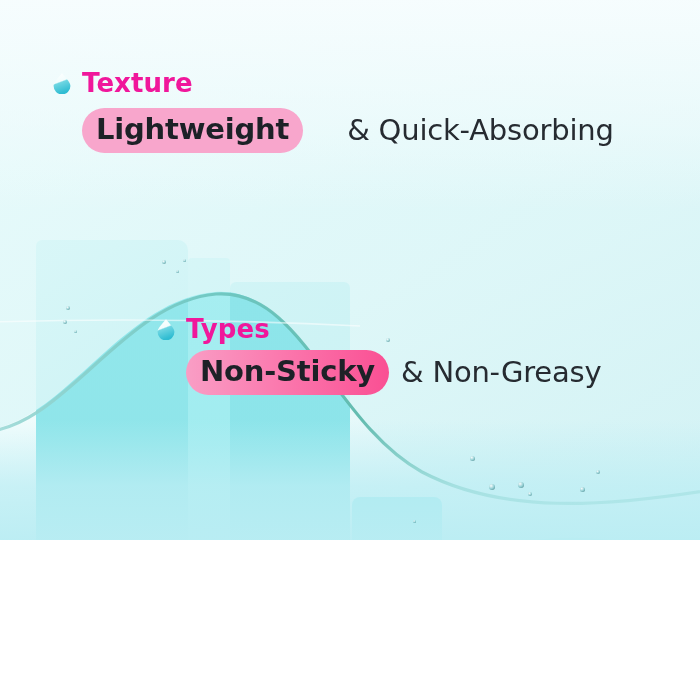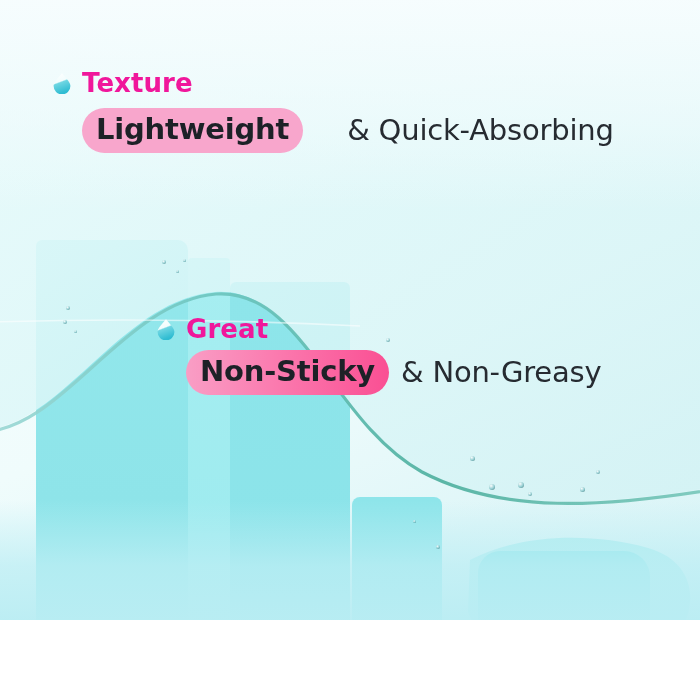--- a/index.html
+++ b/index.html
@@ -3,21 +3,21 @@
 <meta charset="utf-8">
 <style>
   html, body {
     margin: 0;
     padding: 0;
     background: #ffffff;
   }
   #canvas {
     position: relative;
     width: 700px;
-    height: 620px;
+    height: 540px;
     overflow: hidden;
     font-family: "Liberation Sans", sans-serif;
     background: linear-gradient(160deg, #eafbfb 0%, #f4fdfe 28%, #f0fcfc 55%, #dff6f8 80%, #d7f3f6 100%);
   }
 
   
   .bg-layer {
     position: absolute;
     inset: 0;
     pointer-events: none;
@@ -210,21 +210,21 @@
         <defs>
           <linearGradient id="dropG2" x1="0" y1="0" x2="0.3" y2="1">
             <stop offset="0%" stop-color="#ffffff"></stop>
             <stop offset="46%" stop-color="#f2fdfd"></stop>
             <stop offset="52%" stop-color="#6fd6e2"></stop>
             <stop offset="100%" stop-color="#2fbcd2"></stop>
           </linearGradient>
         </defs>
         <path d="M10 1.2 C 15.4 7.4 18.4 10.6 18.4 14 A 8.4 8.4 0 0 1 1.6 14 C 1.6 10.6 4.6 7.4 10 1.2 Z" fill="url(#dropG2)"></path>
       </svg>
-      <span class="eyebrow">Great</span>
+      <span class="eyebrow">Types</span>
     </div>
     <div class="headline">
       <span class="pill pill-mid">Non-Sticky</span>
       <span class="tail">&amp; Non-Greasy</span>
     </div>
   </div>
 
 
 </div>
 

